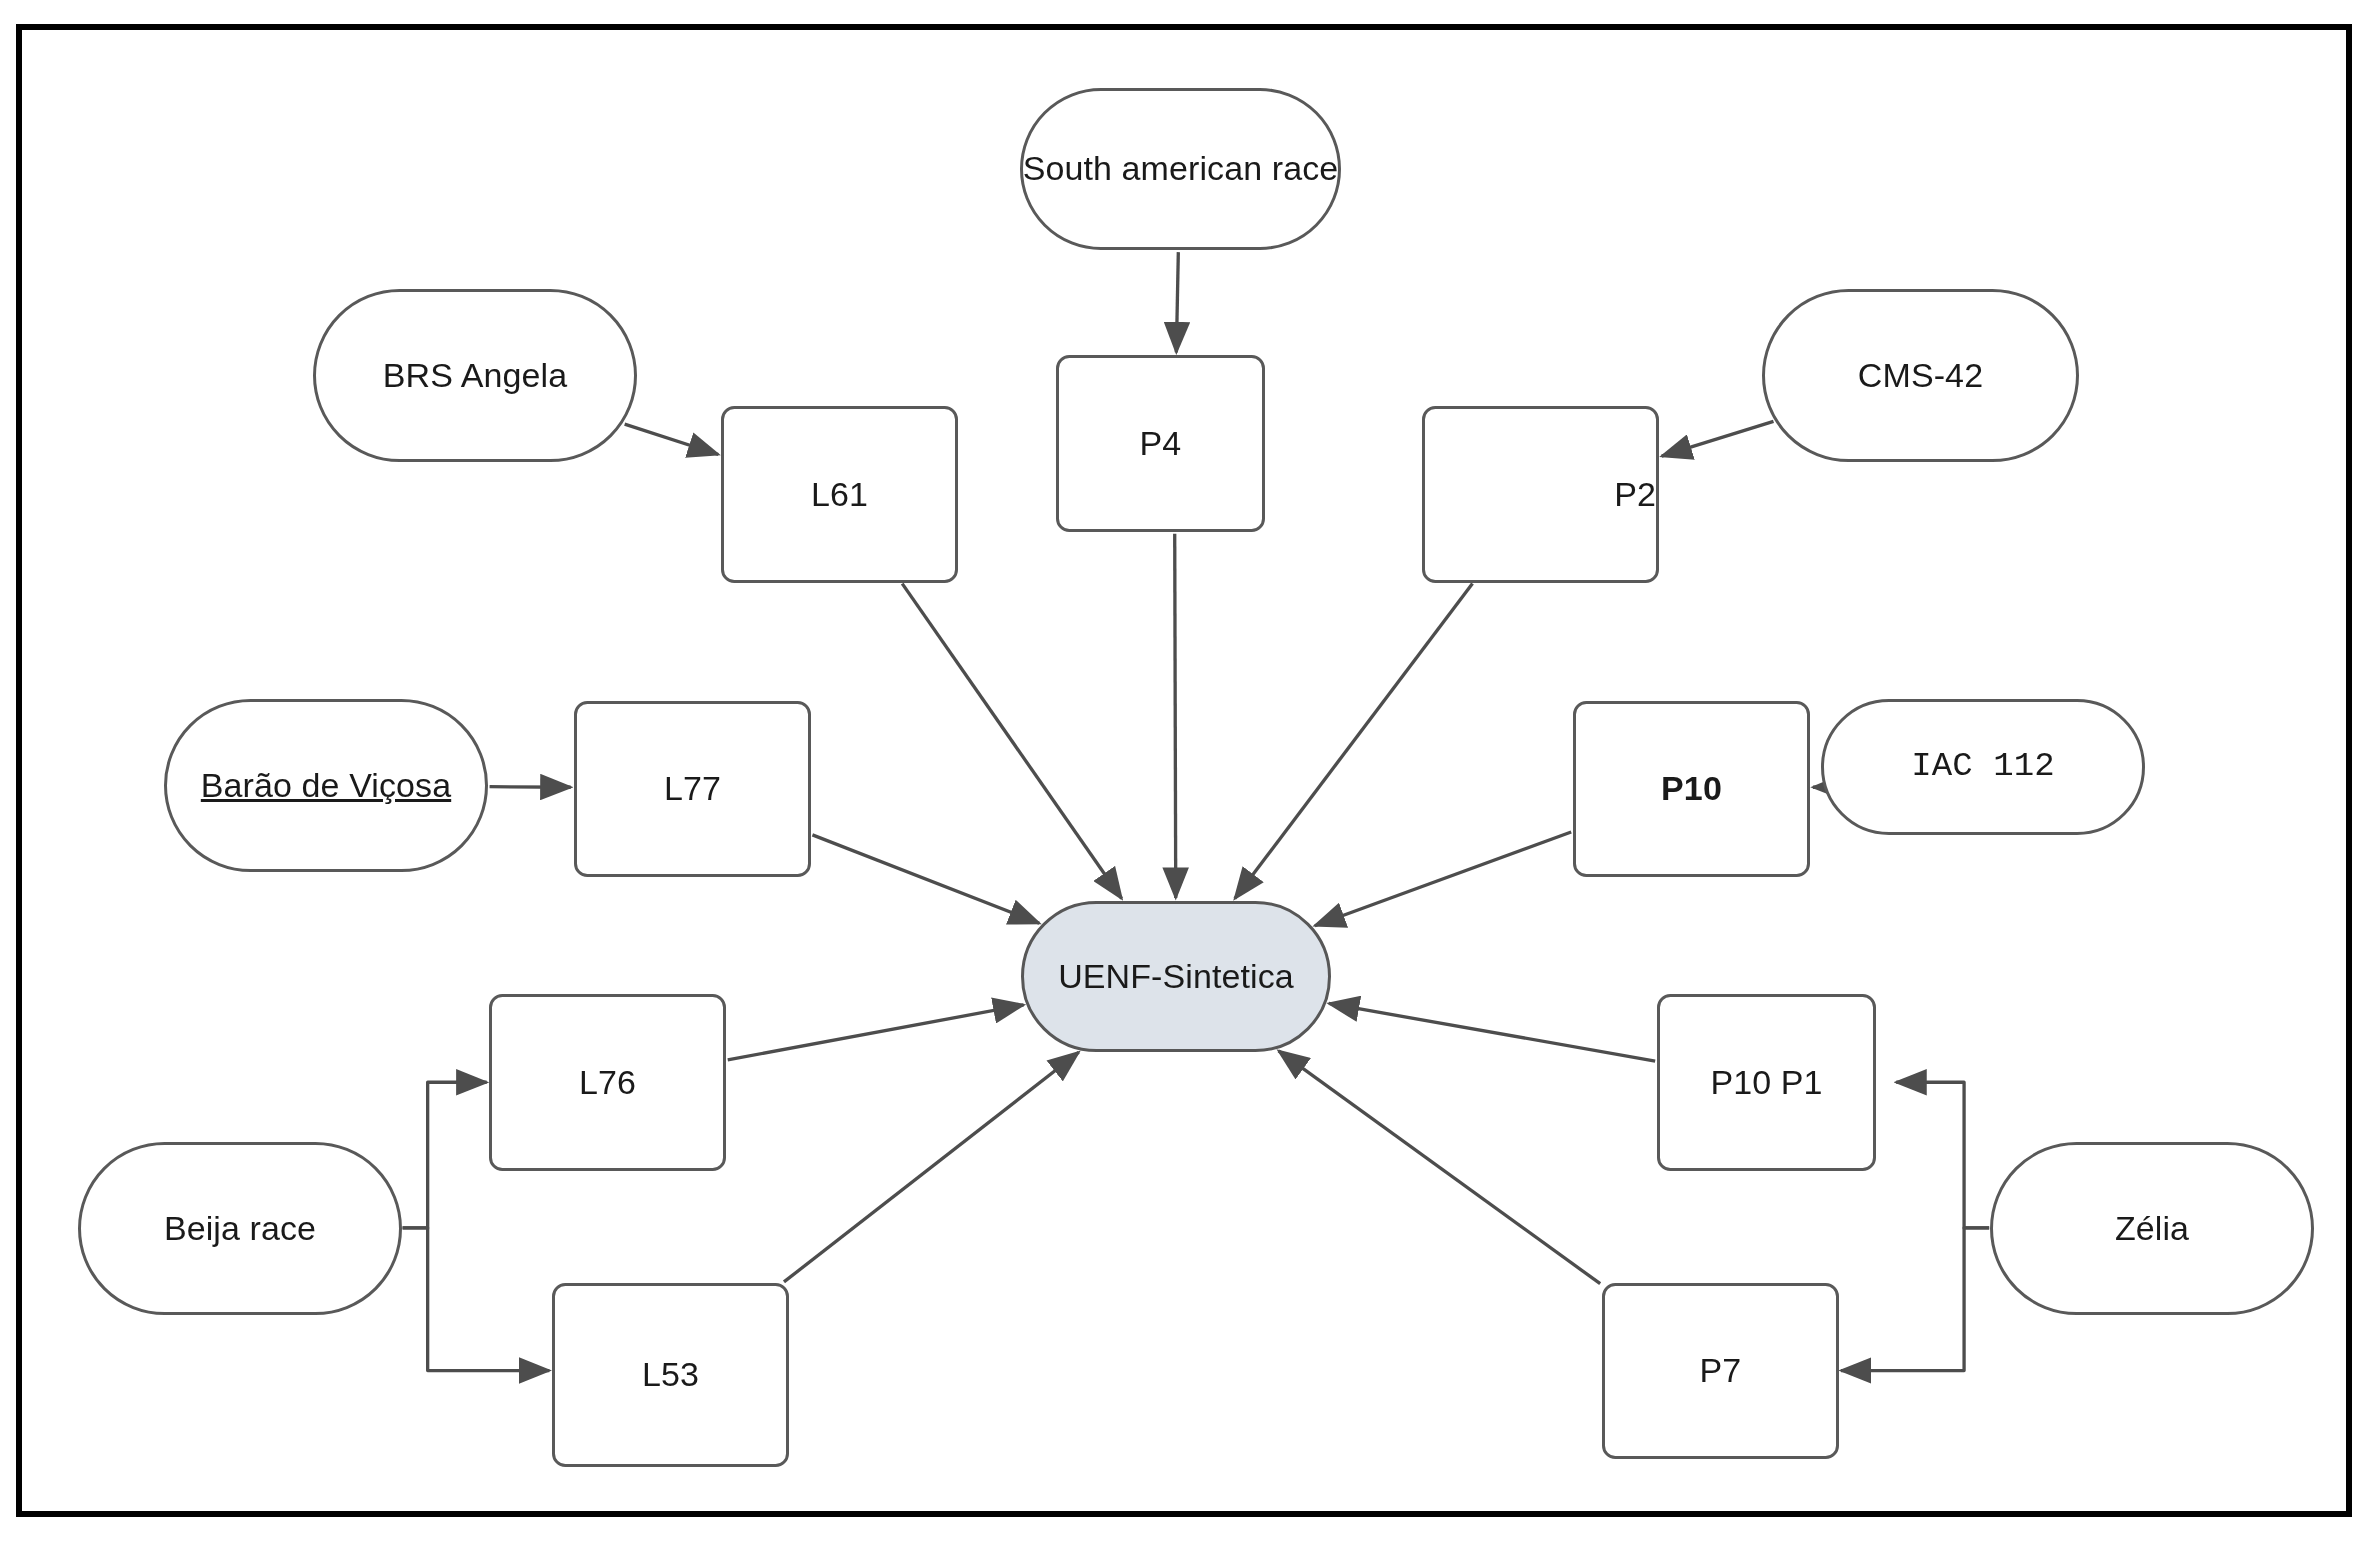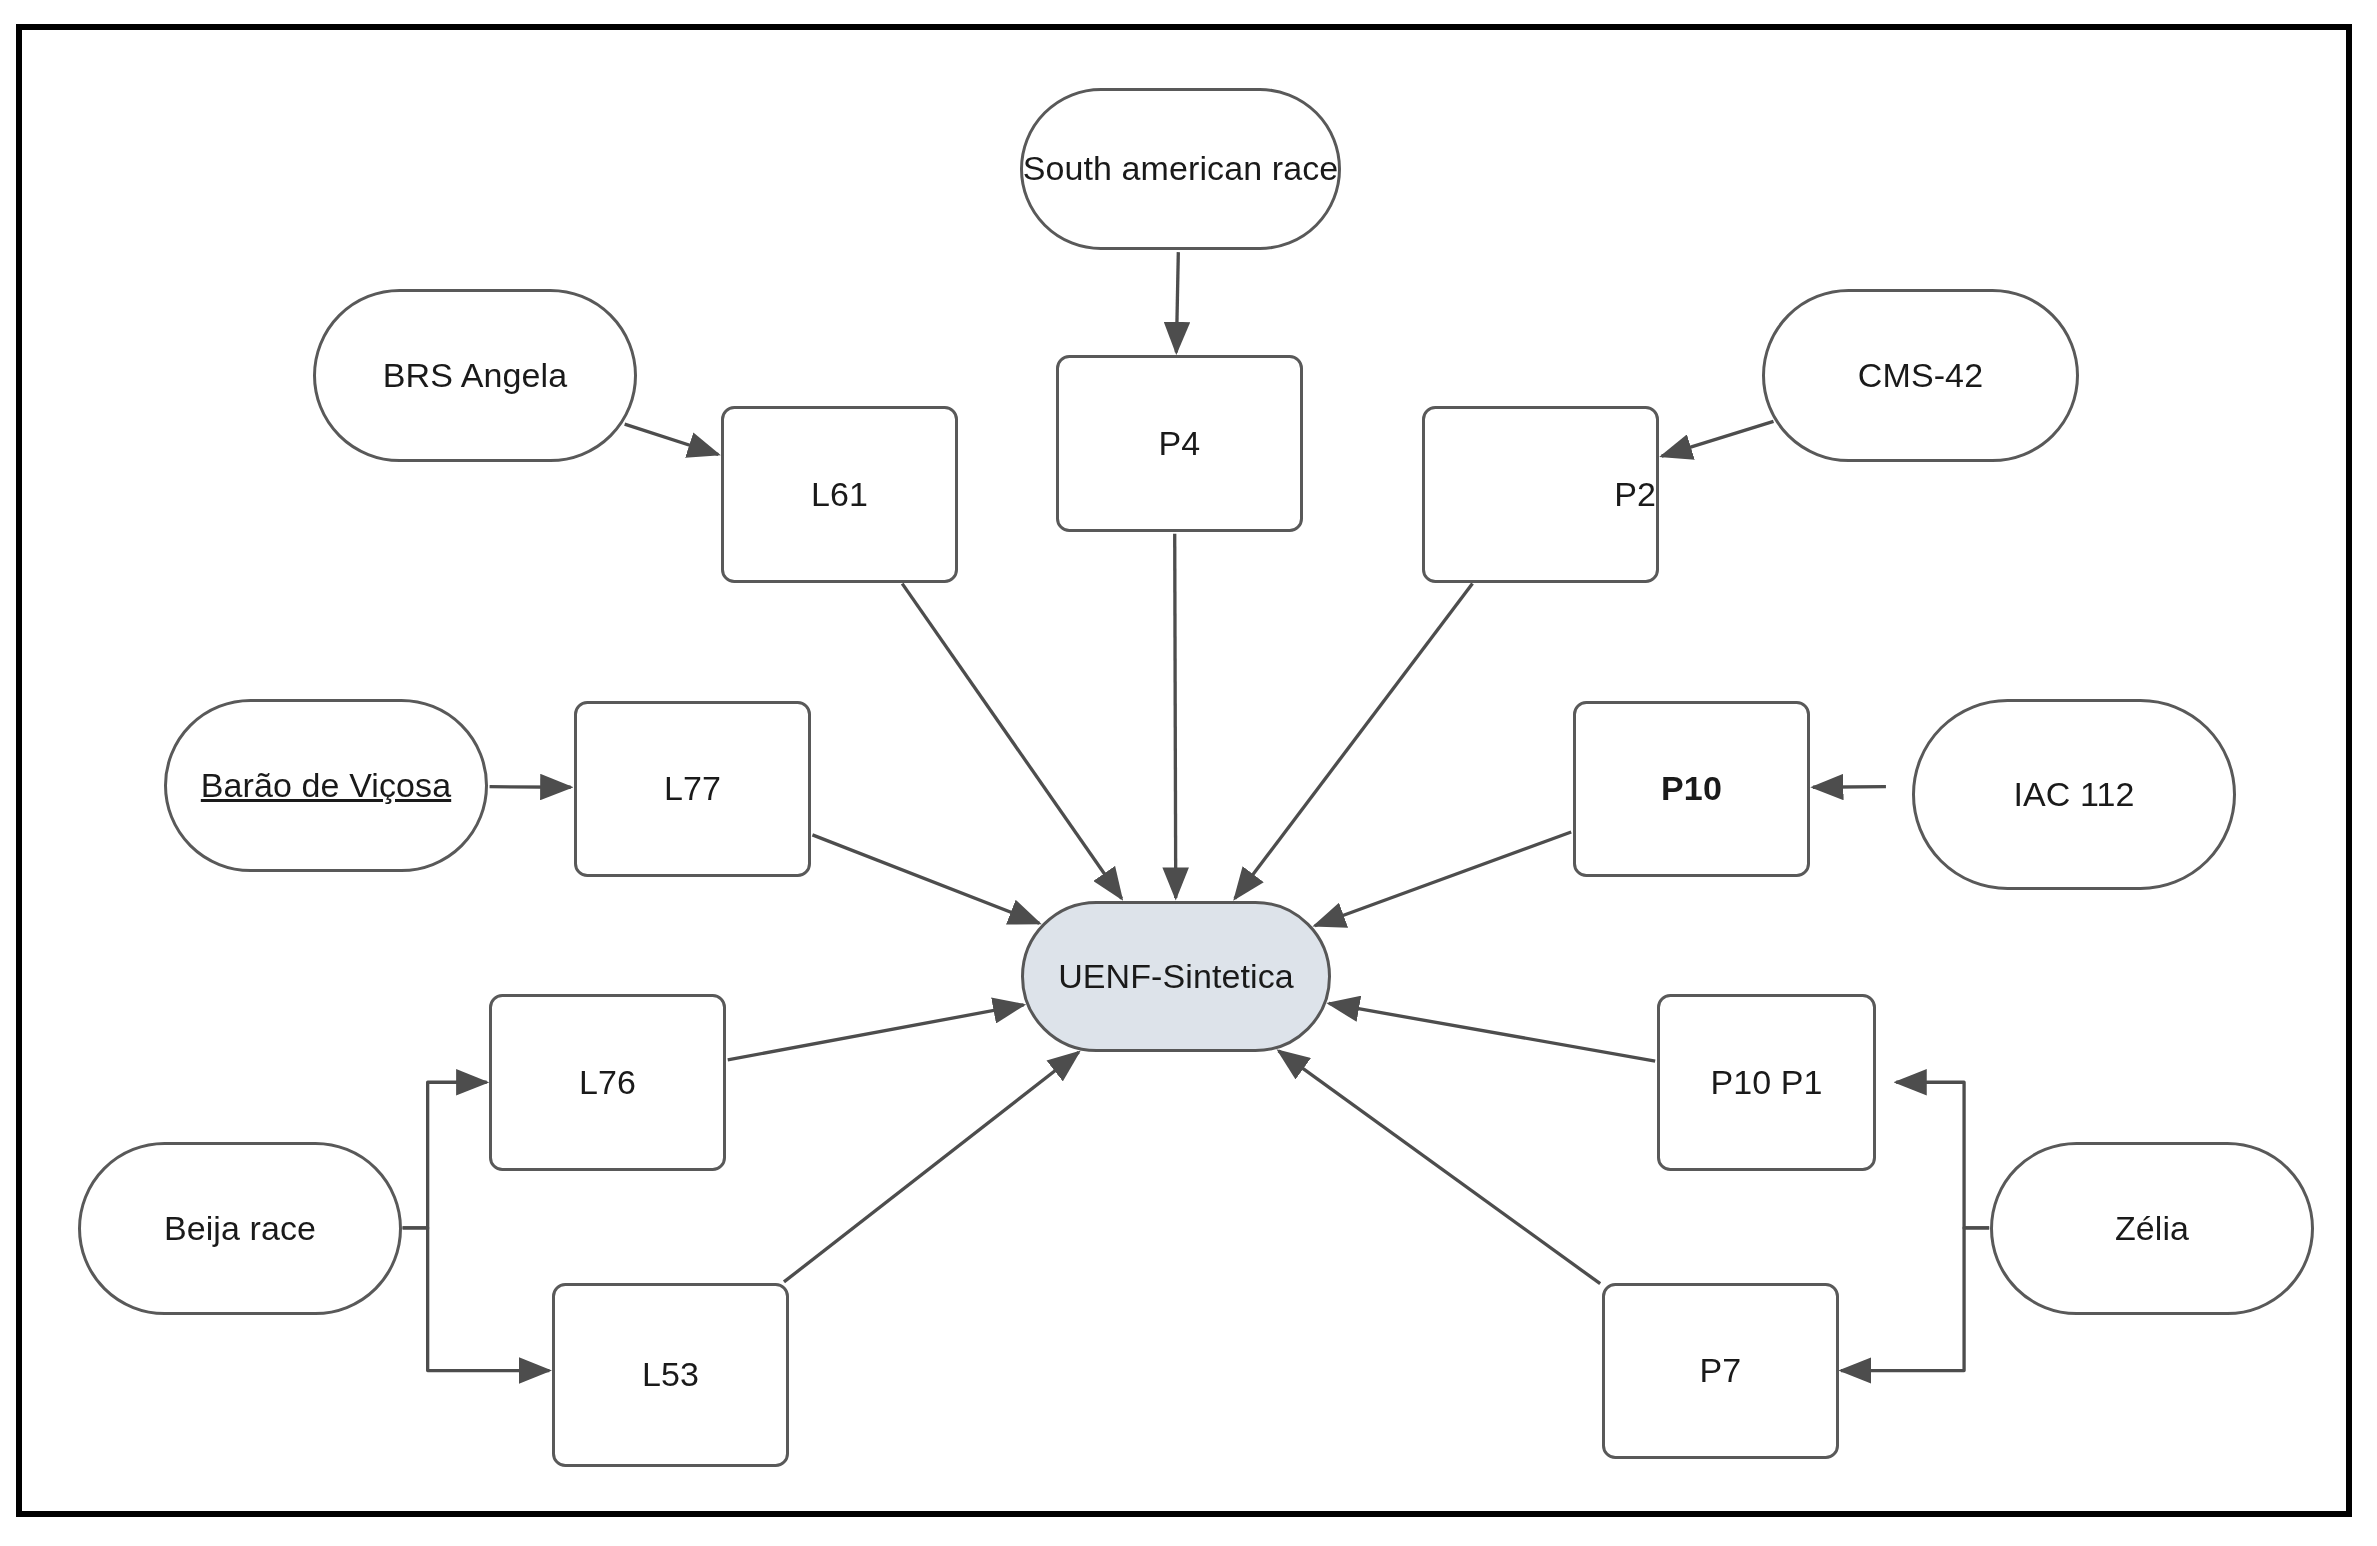--- a/index.html
+++ b/index.html
@@ -107,36 +107,36 @@
       </div>
       <div class="node stadium" style="left: 313px; top: 289px; width: 324px; height: 173px;">
         <span class="node-label">BRS Angela</span>
       </div>
       <div class="node stadium" style="left: 1762px; top: 289px; width: 317px; height: 173px;">
         <span class="node-label">CMS-42</span>
       </div>
       <div class="node rect" style="left: 721px; top: 406px; width: 237px; height: 177px;">
         <span class="node-label">L61</span>
       </div>
-      <div class="node rect" style="left: 1056px; top: 355px; width: 247px; height: 177px;">
+      <div class="node rect" style="left: 1056px; top: 355px; width: 209px; height: 177px;">
         <span class="node-label">P4</span>
       </div>
       <div class="node rect" style="left: 1422px; top: 406px; width: 237px; height: 177px; justify-content: flex-end;">
         <span class="node-label">P2</span>
       </div>
       <div class="node stadium" style="left: 164px; top: 699px; width: 324px; height: 173px; text-decoration: underline;">
         <span class="node-label">Barão de Viçosa</span>
       </div>
       <div class="node rect" style="left: 574px; top: 701px; width: 237px; height: 176px;">
         <span class="node-label">L77</span>
       </div>
       <div class="node rect" style="left: 1573px; top: 701px; width: 237px; height: 176px; font-weight: bold;">
         <span class="node-label">P10</span>
       </div>
-      <div class="node stadium" style="left: 1912px; top: 699px; width: 324px; height: 191px;">
+      <div class="node stadium" style="left: 1821px; top: 699px; width: 324px; height: 136px; font-family: Liberation Mono, monospace;">
         <span class="node-label">IAC 112</span>
       </div>
       <div class="node central" style="left: 1021px; top: 901px; width: 310px; height: 151px;">
         <span class="node-label">UENF-Sintetica</span>
       </div>
       <div class="node rect" style="left: 489px; top: 994px; width: 237px; height: 177px;">
         <span class="node-label">L76</span>
       </div>
       <div class="node rect" style="left: 1657px; top: 994px; width: 219px; height: 177px;">
         <span class="node-label">P10 P1</span>

